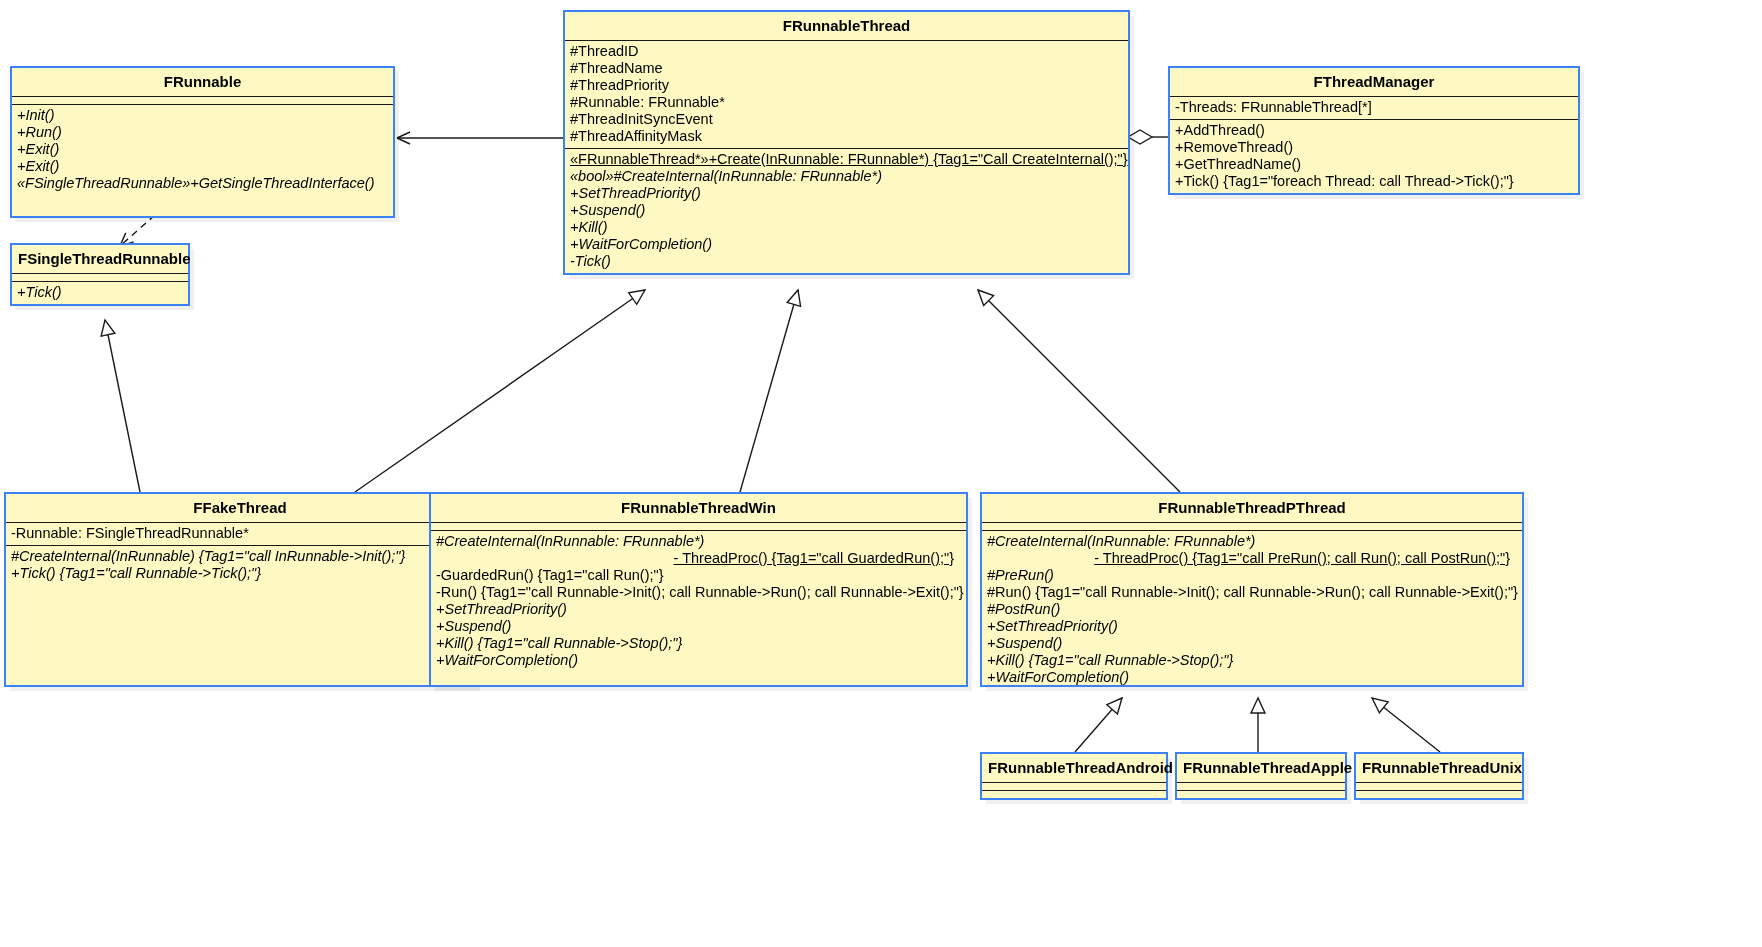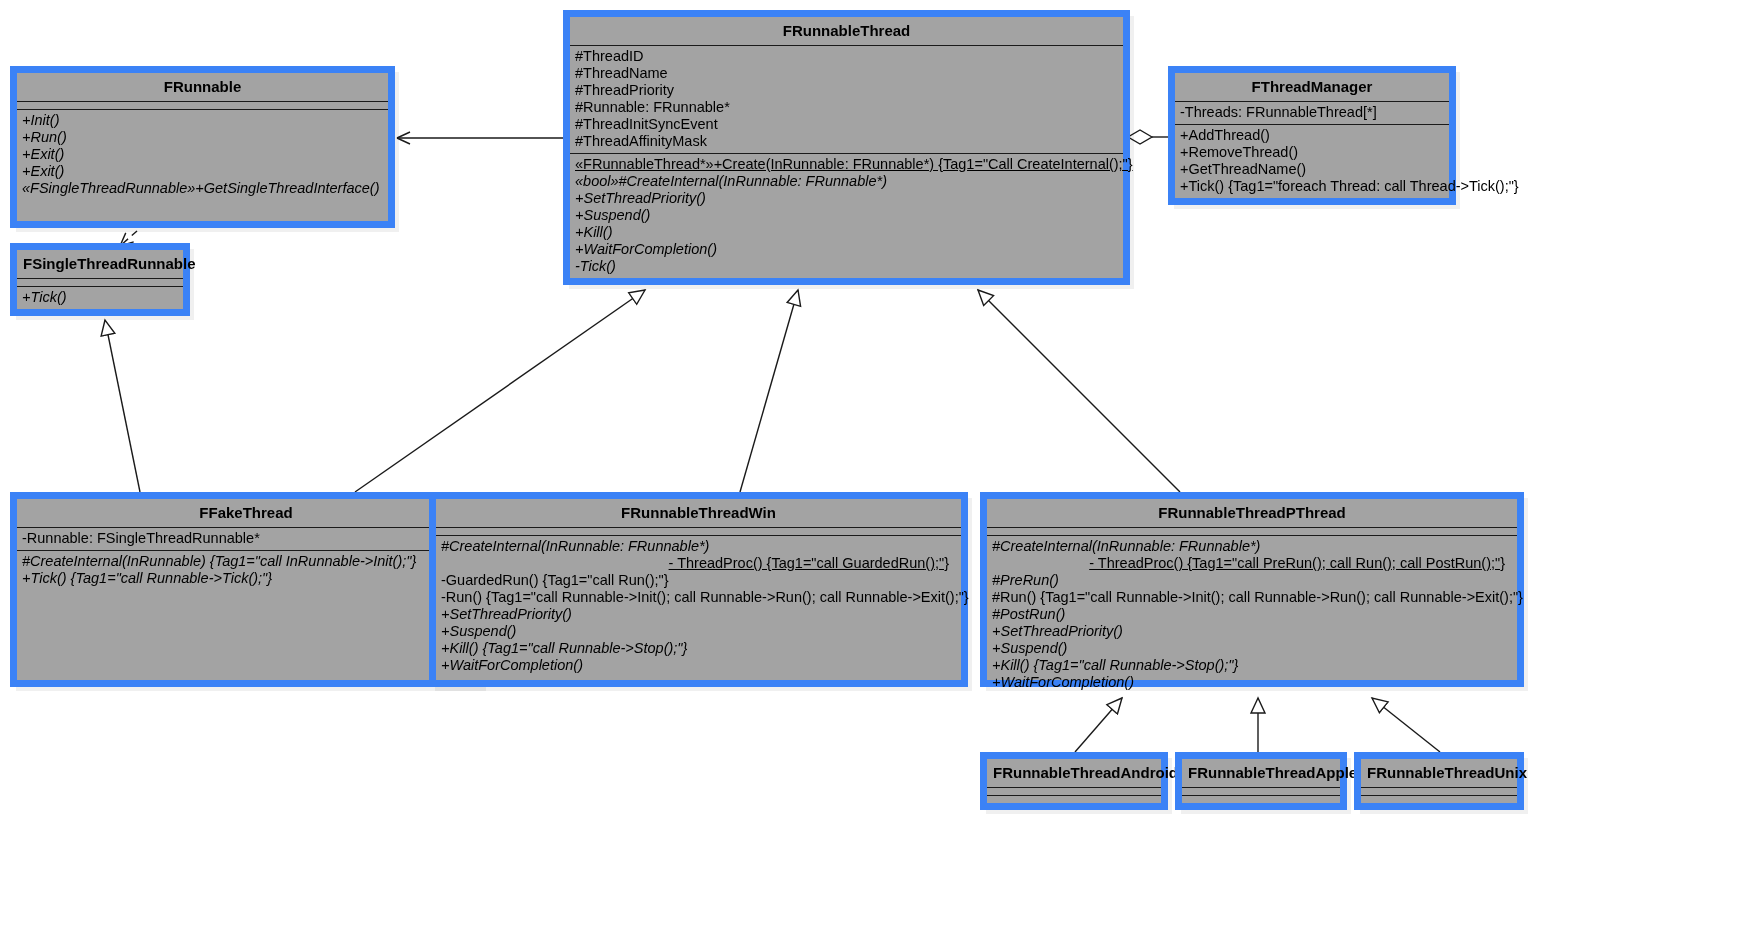--- a/index.html
+++ b/index.html
@@ -1,21 +1,21 @@
 <!DOCTYPE html>
 <html><head>
 <meta charset="utf-8">
 <style>
   html,body{margin:0;padding:0;background:#ffffff;}
   body{width:1762px;height:947px;position:relative;overflow:hidden;
        font-family:"Liberation Sans","DejaVu Sans",sans-serif;color:#000;}
   #canvas{position:absolute;left:0;top:0;width:1762px;height:947px;}
   svg.edges{position:absolute;left:0;top:0;width:1762px;height:947px;pointer-events:none;}
 
-  .uml{position:absolute;background:#a3a3a3;border:7px solid #3b82f6;
+  .uml{position:absolute;background:#fef9c3;border:2px solid #3b82f6;
        box-sizing:border-box;box-shadow:5px 5px 0 -1px rgba(0,0,0,0.06);z-index:5;}
   .uml .title{font-weight:bold;font-size:15px;text-align:center;padding:5px 6px 6px 6px;
               line-height:17px;white-space:nowrap;}
   .uml .sect{border-top:1px solid #1a1a1a;padding:2px 12px 3px 5px;}
   .uml .sect.empty{padding:0;height:7px;}
   .uml .row{font-size:14.5px;line-height:17px;white-space:nowrap;}
   .ital{font-style:italic;}
   .under{text-decoration:underline;text-align:right;}
   .ovf{overflow:visible;}
 </style>
@@ -92,34 +92,34 @@
       <div class="row under">«FRunnableThread*»+Create(InRunnable: FRunnable*) {Tag1="Call CreateInternal();"}</div>
       <div class="row ital">«bool»#CreateInternal(InRunnable: FRunnable*)</div>
       <div class="row ital">+SetThreadPriority()</div>
       <div class="row ital">+Suspend()</div>
       <div class="row ital">+Kill()</div>
       <div class="row ital">+WaitForCompletion()</div>
       <div class="row ital">-Tick()</div>
     </div>
   </div>
 
-  <div class="uml" style="left:1168px;top:66px;width:288px;">
+  <div class="uml" style="left:1168px;top:66px;width:412px;">
     <div class="title">FThreadManager</div>
     <div class="sect">
       <div class="row">-Threads: FRunnableThread[*]</div>
     </div>
     <div class="sect ovf">
       <div class="row">+AddThread()</div>
       <div class="row">+RemoveThread()</div>
       <div class="row">+GetThreadName()</div>
       <div class="row">+Tick() {Tag1="foreach Thread: call Thread-&gt;Tick();"}</div>
     </div>
   </div>
 
-  <div class="uml" style="left:10px;top:492px;width:472px;height:195px;">
+  <div class="uml" style="left:4px;top:492px;width:472px;height:195px;">
     <div class="title">FFakeThread</div>
     <div class="sect">
       <div class="row">-Runnable: FSingleThreadRunnable*</div>
     </div>
     <div class="sect ovf">
       <div class="row ital">#CreateInternal(InRunnable) {Tag1="call InRunnable-&gt;Init();"}</div>
       <div class="row ital">+Tick() {Tag1="call Runnable-&gt;Tick();"}</div>
     </div>
   </div>
 

